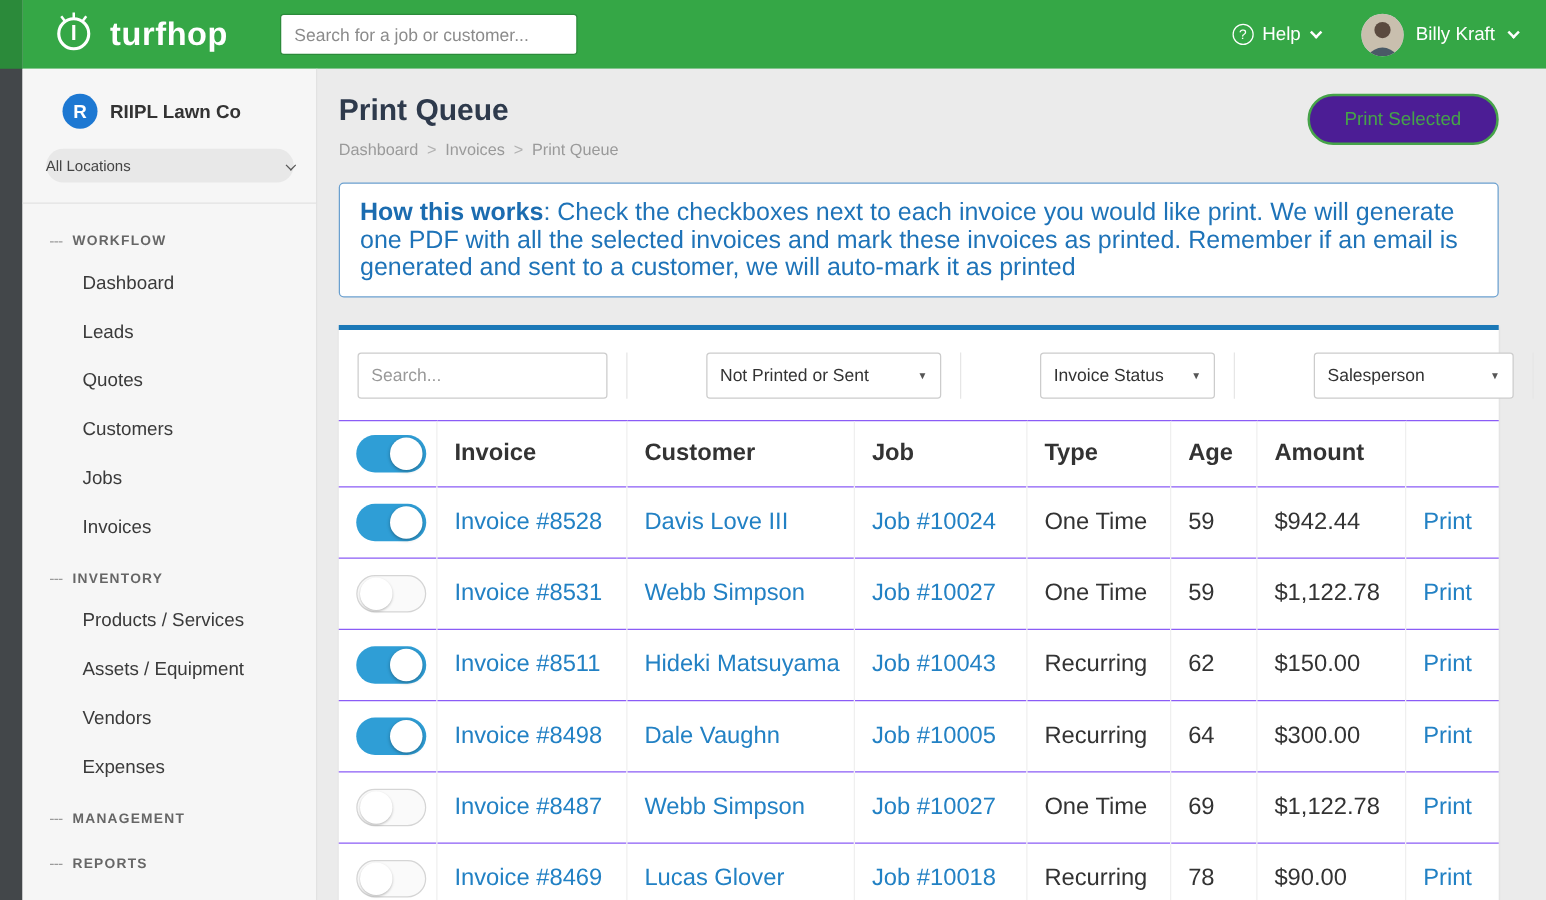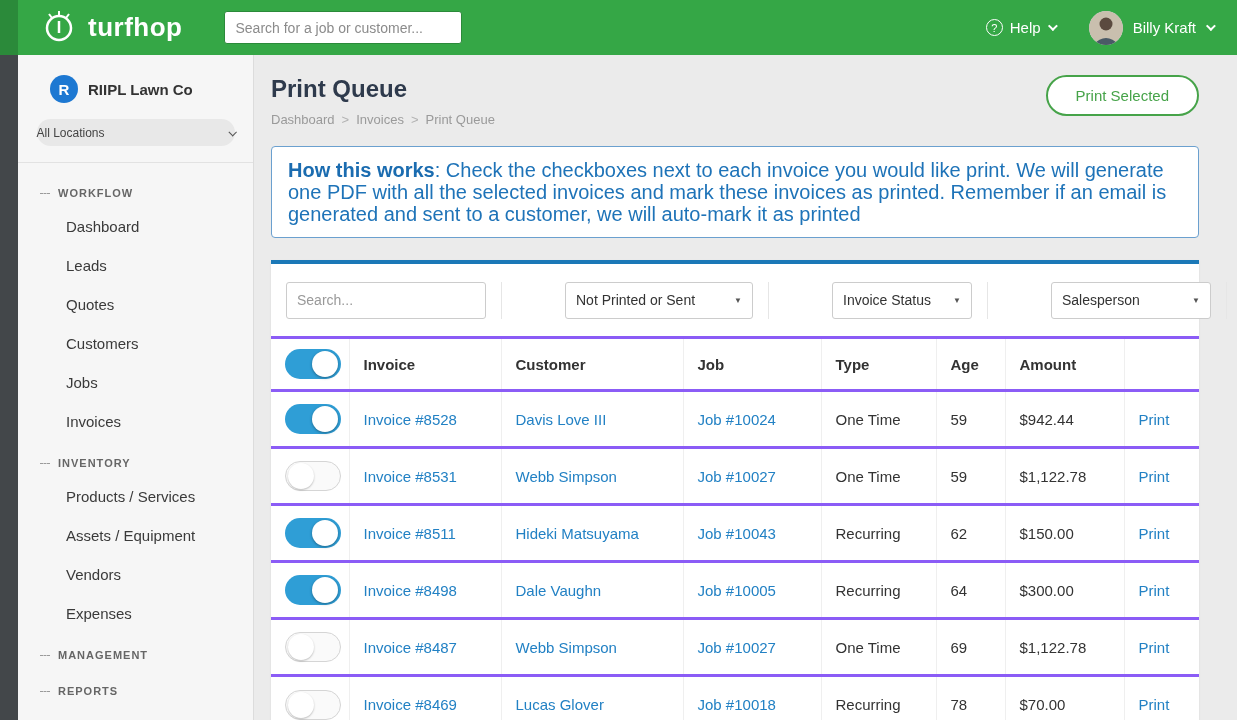--- a/index.html
+++ b/index.html
@@ -48,21 +48,21 @@
   .nav-item { font-size:15px; color:#3a3a3a; padding:11px 0 11px 48px; cursor:pointer; }
 
   
   .main { position:absolute; left:254px; top:55px; width:983px; height:665px; background:#ebebeb;
           padding:20px 38px 0 17px; overflow:hidden; }
   .page-head { display:flex; justify-content:space-between; align-items:flex-start; }
   .page-title { font-size:24px; font-weight:bold; color:#2e3a4c; }
   .breadcrumb { margin-top:9px; font-size:13px; color:#9a9a9a; }
   .bc-item { color:#9a9a9a; cursor:pointer; }
   .bc-sep { margin:0 7px; color:#b2b2b2; }
-  .print-selected { height:41px; padding:0 28px; background:#ffffff; border:2px solid #46a349; border-radius:21px;
+  .print-selected { height:41px; padding:0 28px; background:#4c1d95; border:2px solid #46a349; border-radius:21px;
                     color:#46a349; font-size:15px; cursor:pointer; font-family:inherit; }
 
   .info-box { margin-top:19px; background:#fff; border:1px solid #6ba0cf; border-radius:4px;
               padding:12px 16px; font-size:20px; line-height:22px; color:#1e73b8; }
   .info-box b { color:#1b6cb0; }
 
   .panel { margin-top:22px; background:#fff; border-top:4px solid #1b78b7; box-shadow:0 1px 2px rgba(0,0,0,.08); }
   .filter-row { display:flex; align-items:center; padding:16px 0; }
   .filter-cell { padding:0 15px; border-right:1px solid #e6e6e6; display:flex; align-items:center; }
   .filter-cell.last { border-right:none; }
@@ -70,21 +70,21 @@
               font-size:14px; color:#333; outline:none; font-family:inherit; }
   .f-search::placeholder { color:#999; }
   .dropdown { height:37px; border:1px solid #ccc; border-radius:3px; display:flex; align-items:center;
               justify-content:space-between; padding:0 10px; font-size:14px; color:#333; cursor:pointer; background:#fff;margin-left:48px; }
   .dd-0 { width:188px; } .dd-1 { width:140px; } .dd-2 { width:160px; }
   .dd-caret { font-size:8px; color:#555; margin-left:12px; }
   .filter-btn { height:40px; padding:0 23px; background:#fff; border:1px solid #b8b8b8; border-radius:4px;
                 font-size:15px; color:#333; cursor:pointer; font-family:inherit; }
 
   table { width:100%; border-collapse:collapse; table-layout:fixed; }
-  th, td { border-top:3px solid #8b5cf6; border-left:1px solid #efefef; font-size:15px; text-align:left;
+  th, td { border-top:1px solid #8b5cf6; border-left:1px solid #efefef; font-size:19px; text-align:left;
            padding:0 14px; overflow:hidden; white-space:nowrap; }
   th:first-child, td:first-child { border-left:none; }
   th { font-weight:bold; color:#333; height:53px; }
   td { color:#333; height:57px; }
   .cell-toggle { text-align:center; }
   .link { color:#2281c4; cursor:pointer; }
 
   .toggle { width:56px; height:30px; border-radius:16px; position:relative; display:inline-block;
             vertical-align:middle; cursor:pointer; }
   .toggle.on { background:#2f9ed6; }
@@ -292,21 +292,21 @@
               <td><span>$1,122.78</span></td>
               <td><span class="link">Print</span></td>
             </tr>
             <tr>
               <td class="cell-toggle"><div class="toggle off"><div class="knob"></div></div></td>
               <td><span class="link">Invoice #8469</span></td>
               <td><span class="link">Lucas Glover</span></td>
               <td><span class="link">Job #10018</span></td>
               <td><span>Recurring</span></td>
               <td><span>78</span></td>
-              <td><span>$70.00</span></td>
+              <td><span>$90.00</span></td>
               <td><span class="link">Print</span></td>
             </tr>
           </tbody>
       </table>
     </div>
   </div>
 
 </div>
 
 </body></html>

